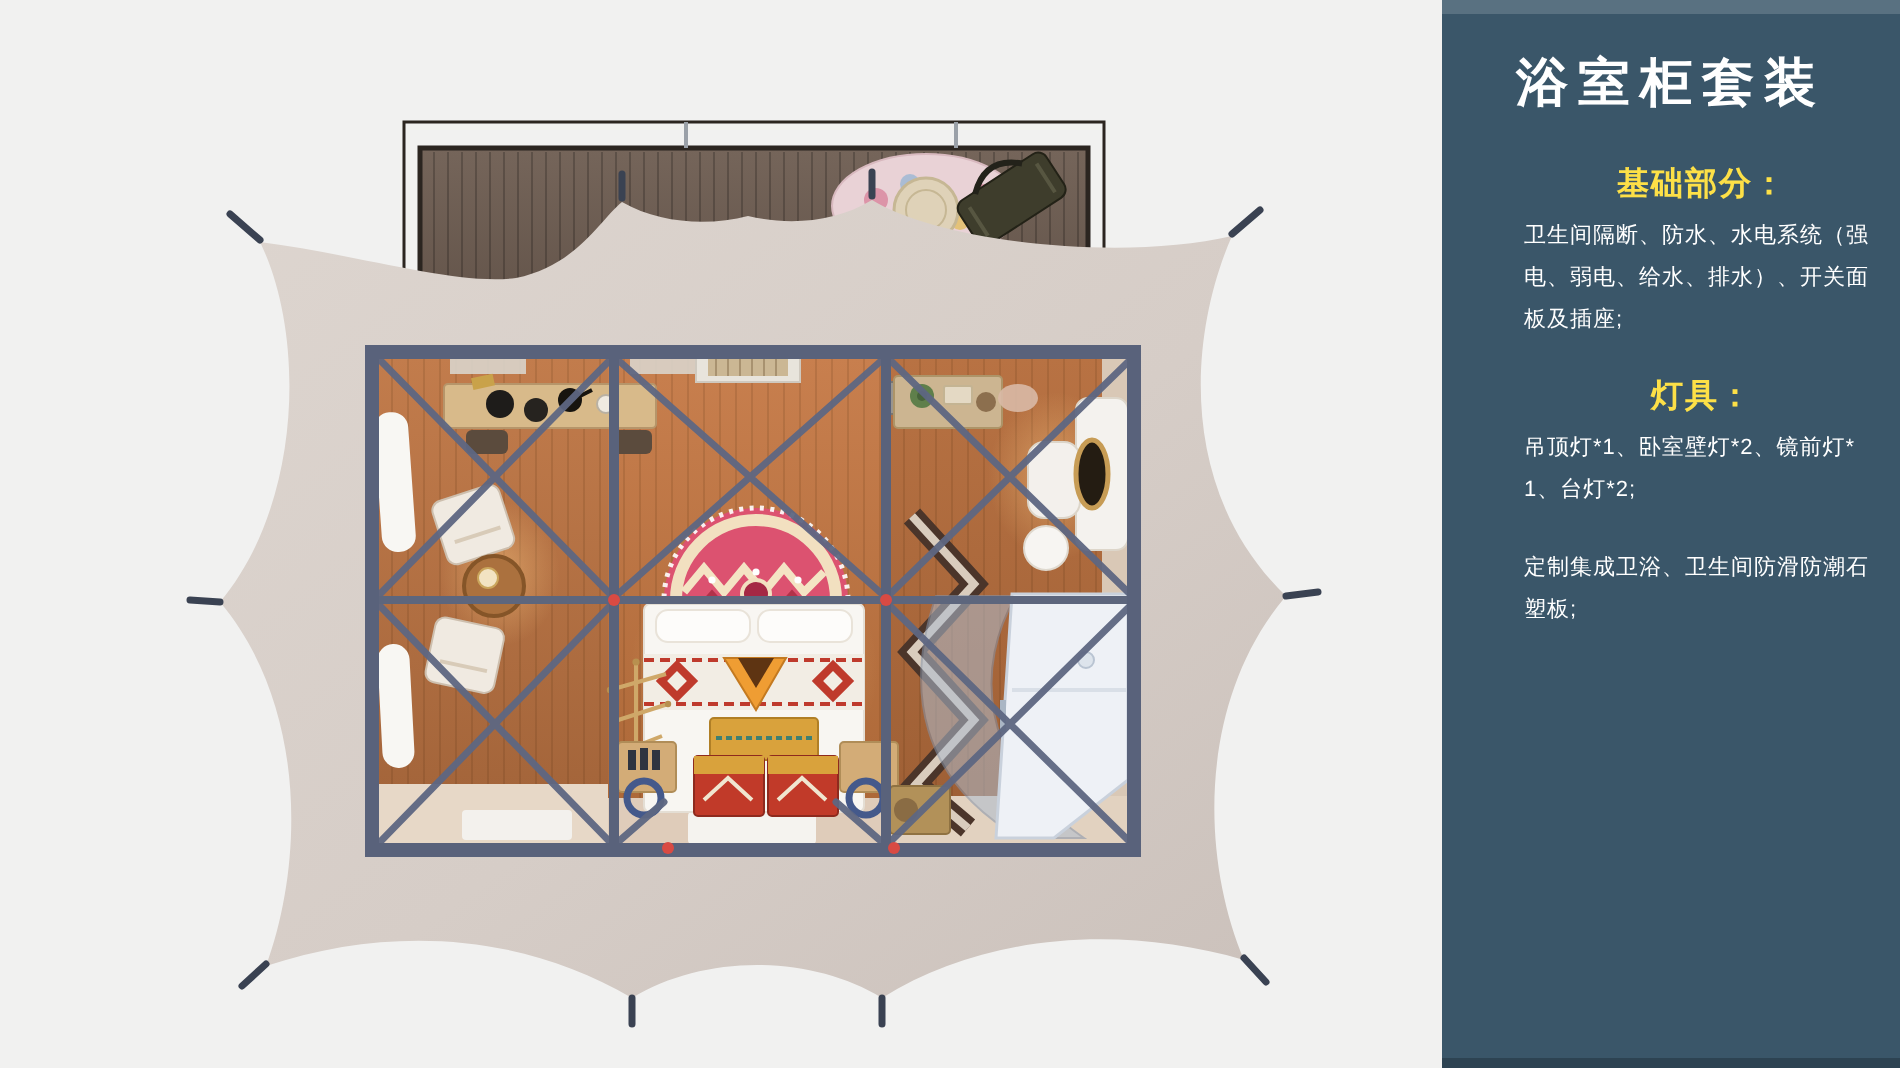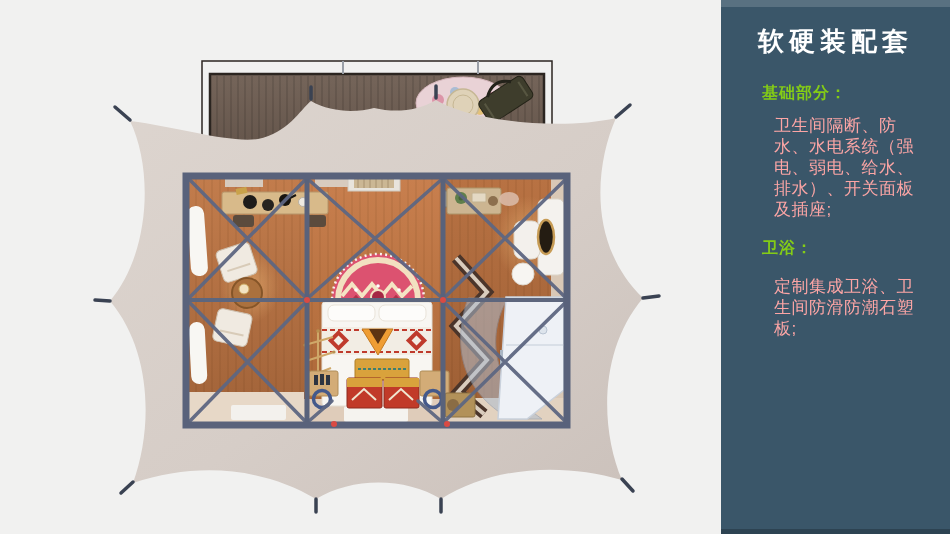--- a/index.html
+++ b/index.html
@@ -23,25 +23,25 @@
     content:"";position:absolute;left:0;bottom:0;right:0;height:5px;
     background:rgba(0,0,0,.22);
   }
   .sidebar-title{
     margin:24px 6px 0;text-align:center;color:#ffffff;
     font-size:26px;font-weight:bold;letter-spacing:5px;white-space:nowrap;
   }
   .spec-section{margin:18px 12px 0 41px;width:178px;box-sizing:border-box;}
   .spec-section.first{margin-top:24px;}
   .spec-heading{
-    margin:0 0 5px;color:#84cc16;font-size:16px;font-weight:bold;
-    letter-spacing:1px;line-height:1.25;
+    margin:0 14px 5px;color:#fde047;font-size:16px;font-weight:bold;
+    letter-spacing:1px;line-height:1.25;text-align:center;
   }
   .spec-body{
-    margin:12px;font-size:17px;line-height:21px;color:#fca5a5;
+    margin:0;font-size:11px;line-height:21px;color:#ffffff;
     letter-spacing:.5px;word-break:break-all;
   }
 </style>
 </head>
 <body>
 
 <div class="stage">
 
   <div class="plan-area">
     <svg width="721" height="534" viewBox="0 0 721 534">
@@ -293,32 +293,33 @@
             <circle cx="443" cy="300" r="3"></circle>
             <circle cx="334" cy="424" r="3"></circle>
             <circle cx="447" cy="424" r="3"></circle>
           </g>
         </g>
       </g>
     </svg>
   </div>
 
   <aside class="sidebar">
-    <h1 class="sidebar-title">软硬装配套</h1>
+    <h1 class="sidebar-title">浴室柜套装</h1>
 
     <section class="spec-section first">
       <h2 class="spec-heading">基础部分：</h2>
       <p class="spec-body">卫生间隔断、防水、水电系统（强电、弱电、给水、排水）、开关面板及插座;</p>
     </section>
 
 
     <section class="spec-section">
+      <h2 class="spec-heading">灯具：</h2>
+      <p class="spec-body">吊顶灯*1、卧室壁灯*2、镜前灯*1、台灯*2;</p>
     </section>
 
     <section class="spec-section">
-      <h2 class="spec-heading">卫浴：</h2>
     </section>
 
     <section class="spec-section">
       <p class="spec-body">定制集成卫浴、卫生间防滑防潮石塑板;</p>
     </section>
   </aside>
 </div>
 
 </body></html>

